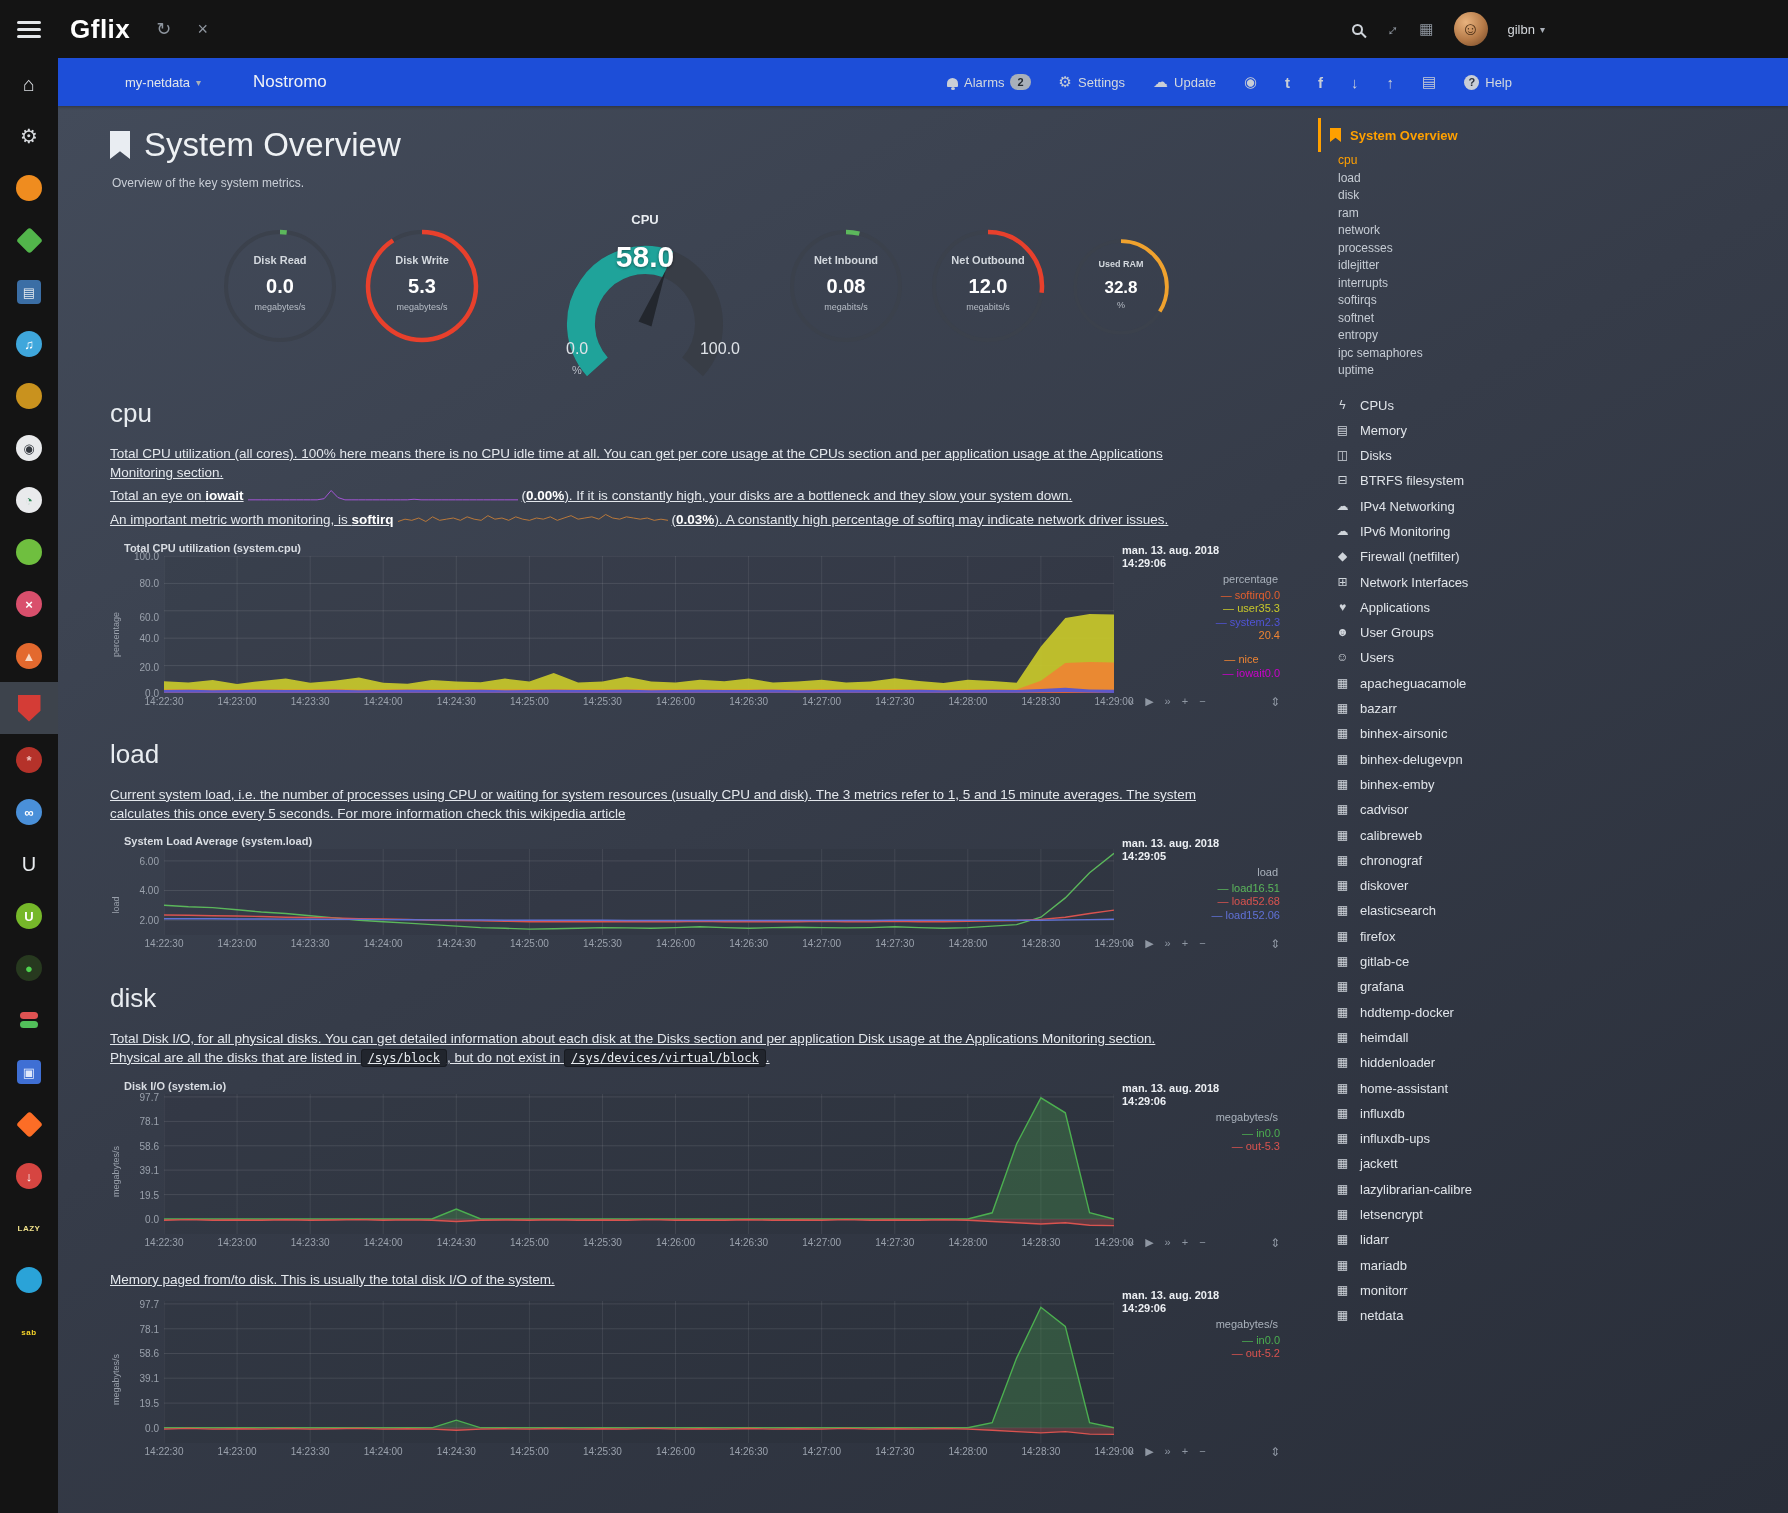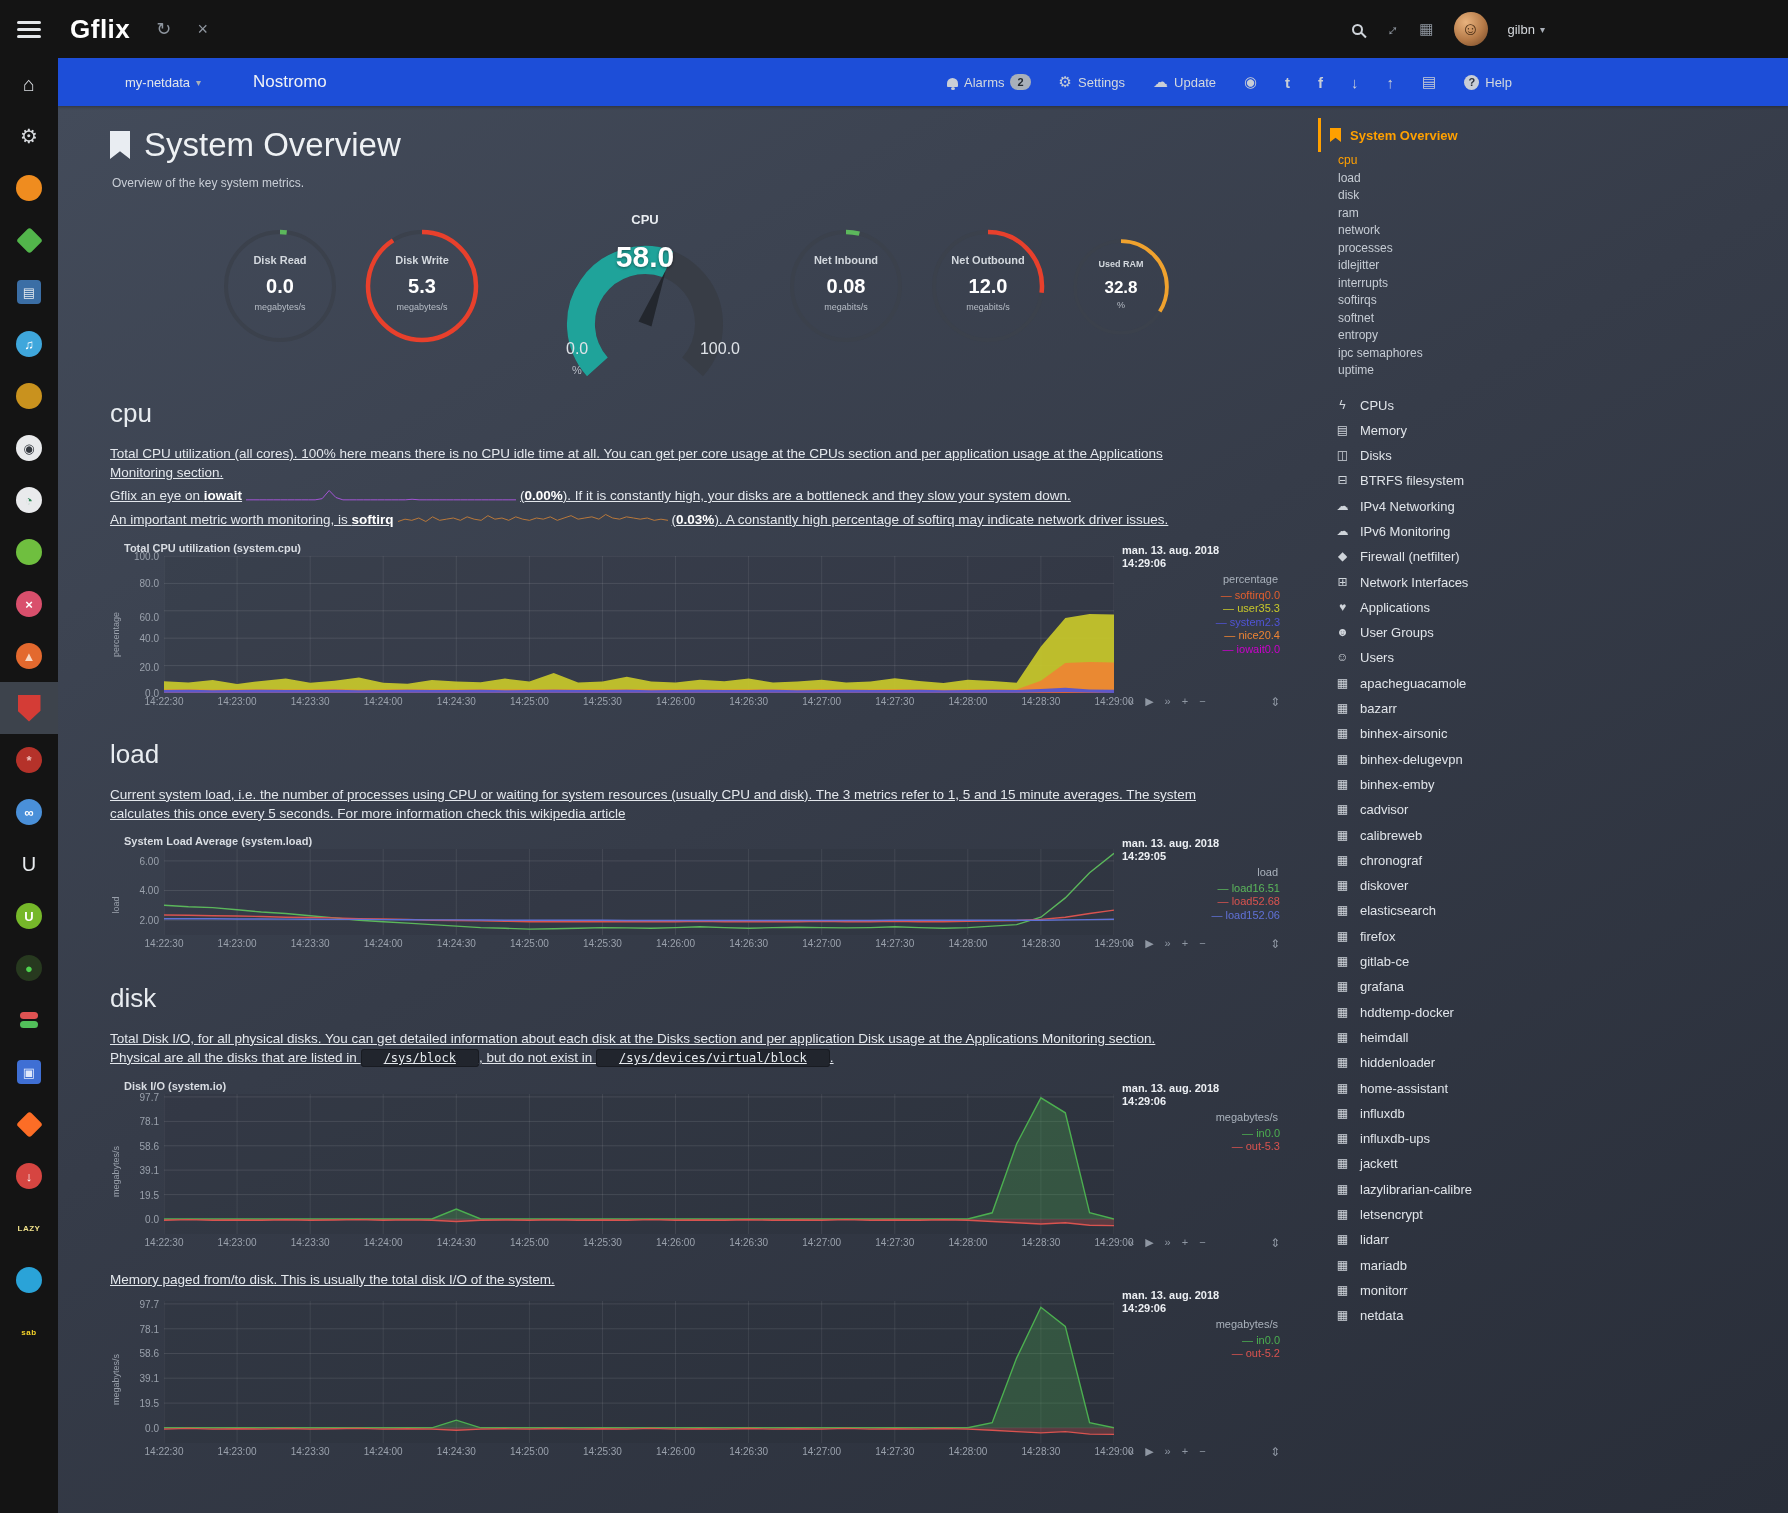--- a/index.html
+++ b/index.html
@@ -71,21 +71,21 @@
   .gc-unit{position:absolute;bottom:-4px;left:32px;font-size:11px;color:#b7bdc6;}
   .gauge-cpu svg{position:absolute;top:14px;left:0;}
 
   
   .sec-h{font-size:26px;font-weight:normal;color:#e8ecf0;}
   #cpu-h{margin-top:26px;} #load-h{margin-top:30px;} #disk-h{margin-top:32px;}
   .desc{font-size:13.5px;line-height:19px;color:#e3e7ec;max-width:1098px;margin-top:15px;text-decoration:underline;}
   .desc.tight{margin-top:4px;}
   .desc b{color:#fff;}
   .spark{display:inline-block;vertical-align:middle;margin:0 4px;}
-  .codebox{font-family:"DejaVu Sans Mono","Liberation Mono",monospace;font-size:12px;background:#21252d;border:1px solid #181b21;border-radius:3px;padding:1px 22px;color:#e8ecf0;}
+  .codebox{font-family:"DejaVu Sans Mono","Liberation Mono",monospace;font-size:12px;background:#21252d;border:1px solid #181b21;border-radius:3px;padding:1px 6px;color:#e8ecf0;}
   .linkish{cursor:pointer;}
 
   
   .chart{position:relative;margin-top:12px;width:1172px;}
   .chart-title{font-size:11px;font-weight:bold;color:#d9dde3;margin-bottom:2px;margin-left:14px;}
   .chart-body{display:flex;position:relative;}
   .yunit{width:14px;position:relative;}
   .yunit-text{position:absolute;top:50%;left:-14px;transform:rotate(-90deg);font-size:9px;color:#9aa1ac;white-space:nowrap;width:40px;text-align:center;}
   .yaxis{width:40px;position:relative;font-size:10px;color:#9aa1ac;}
   .ylab{position:absolute;right:5px;transform:translateY(-50%);}
@@ -325,21 +325,21 @@
             <circle cx="60" cy="60" r="54" fill="none" stroke="#f0a22e" stroke-width="4.5" pathLength="100" stroke-dasharray="34 66" transform="rotate(-90 60 60)"></circle>
           </svg>
           <div class="g-title">Used RAM</div>
           <div class="g-value">32.8</div>
           <div class="g-unit">%</div>
         </div>
     </div>
 
     <h2 class="sec-h" id="cpu-h">cpu</h2>
     <p class="desc">Total CPU utilization (all cores). 100% here means there is no CPU idle time at all. You can get per core usage at the CPUs section and per application usage at the Applications Monitoring section.</p>
-    <p class="desc tight"><span>Gflix an eye on </span><b>iowait</b><span class="spark"><svg viewBox="0 0 100 12" preserveAspectRatio="none" width="270" height="14">
+    <p class="desc tight"><span>Total an eye on </span><b>iowait</b><span class="spark"><svg viewBox="0 0 100 12" preserveAspectRatio="none" width="270" height="14">
             <polyline points="0.0,11.0 2.6,11.0 5.1,11.0 7.7,11.0 10.3,11.0 12.8,11.0 15.4,11.0 17.9,11.0 20.5,11.0 23.1,11.0 25.6,11.0 28.2,10.0 30.8,3.0 33.3,9.0 35.9,11.0 38.5,11.0 41.0,11.0 43.6,11.0 46.2,11.0 48.7,11.0 51.3,11.0 53.8,11.0 56.4,11.0 59.0,11.0 61.5,10.5 64.1,11.0 66.7,11.0 69.2,11.0 71.8,11.0 74.4,11.0 76.9,11.0 79.5,11.0 82.1,11.0 84.6,11.0 87.2,11.0 89.7,11.0 92.3,11.0 94.9,11.0 97.4,11.0 100.0,11.0" fill="none" stroke="#a355d6" stroke-width="1" vector-effect="non-scaling-stroke"></polyline>
           </svg></span>(<b>0.00%</b><span>). If it is constantly high, your disks are a bottleneck and they slow your system down.</span></p>
     <p class="desc tight"><span>An important metric worth monitoring, is </span><b>softirq</b><span class="spark"><svg viewBox="0 0 100 12" preserveAspectRatio="none" width="270" height="14">
             <polyline points="0.0,9.0 2.6,7.0 5.1,8.0 7.7,6.0 10.3,9.0 12.8,5.0 15.4,8.0 17.9,7.0 20.5,6.0 23.1,8.0 25.6,5.0 28.2,7.0 30.8,8.0 33.3,4.0 35.9,7.0 38.5,6.0 41.0,8.0 43.6,5.0 46.2,7.0 48.7,8.0 51.3,6.0 53.8,7.0 56.4,5.0 59.0,8.0 61.5,6.0 64.1,4.0 66.7,7.0 69.2,6.0 71.8,5.0 74.4,7.0 76.9,3.0 79.5,6.0 82.1,7.0 84.6,5.0 87.2,6.0 89.7,7.0 92.3,6.0 94.9,8.0 97.4,7.0 100.0,8.0" fill="none" stroke="#b9783a" stroke-width="1" vector-effect="non-scaling-stroke"></polyline>
           </svg></span>(<b>0.03%</b><span>). A constantly high percentage of softirq may indicate network driver issues.</span></p>
 
     <div class="chart">
       <div class="chart-title">Total CPU util­ization (system.cpu)</div>
       <div class="chart-body">
         <div class="yunit">
@@ -408,21 +408,21 @@
             </div>
             <div class="lg-row">
               <span class="lg-name" style="color: rgb(201, 201, 42);">— user</span>
               <span class="lg-val" style="color: rgb(201, 201, 42);">35.3</span>
             </div>
             <div class="lg-row">
               <span class="lg-name" style="color: rgb(80, 84, 214);">— system</span>
               <span class="lg-val" style="color: rgb(80, 84, 214);">2.3</span>
             </div>
             <div class="lg-row">
-              <span class="lg-name" style="color: rgb(238, 132, 51);">— nice</span>
+              <span class="lg-name" style="color: rgb(238, 132, 51); margin-top: 24px;">— nice</span>
               <span class="lg-val" style="color: rgb(238, 132, 51);">20.4</span>
             </div>
             <div class="lg-row">
               <span class="lg-name" style="color: rgb(204, 0, 204);">— iowait</span>
               <span class="lg-val" style="color: rgb(204, 0, 204);">0.0</span>
             </div>
           </div>
       </div>
       <div class="ctoolbar">
         <span>«</span>

